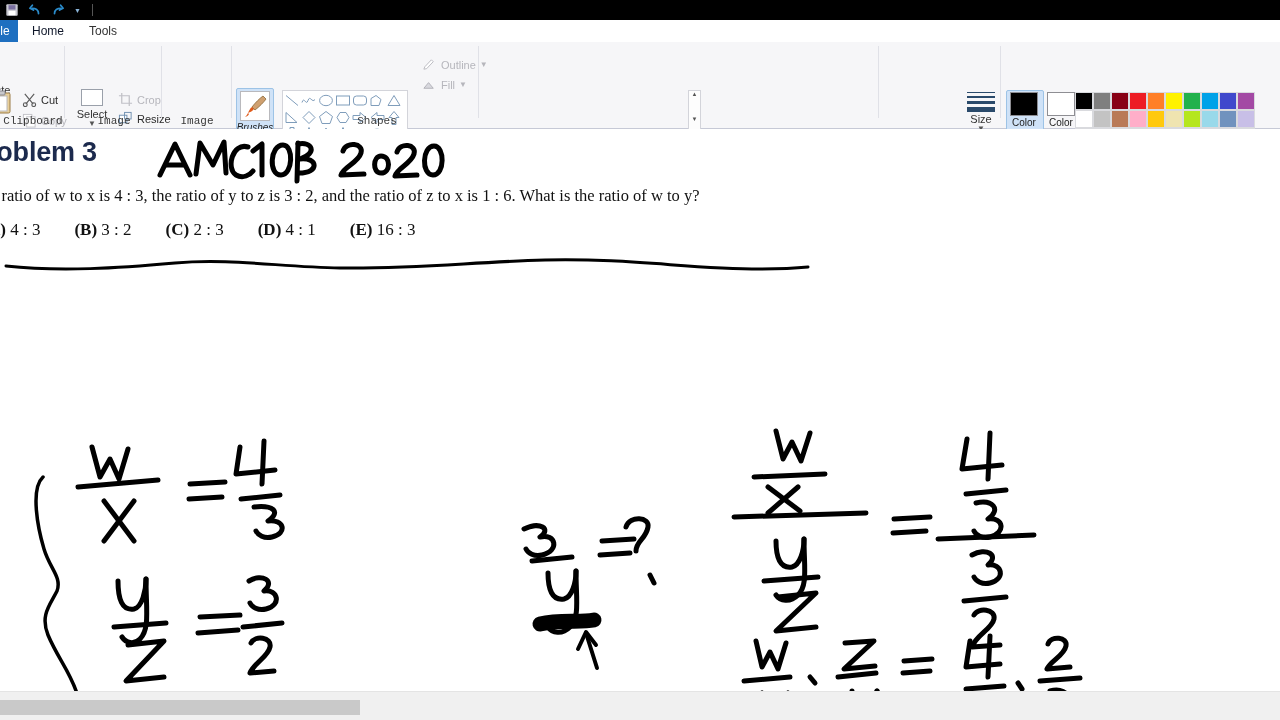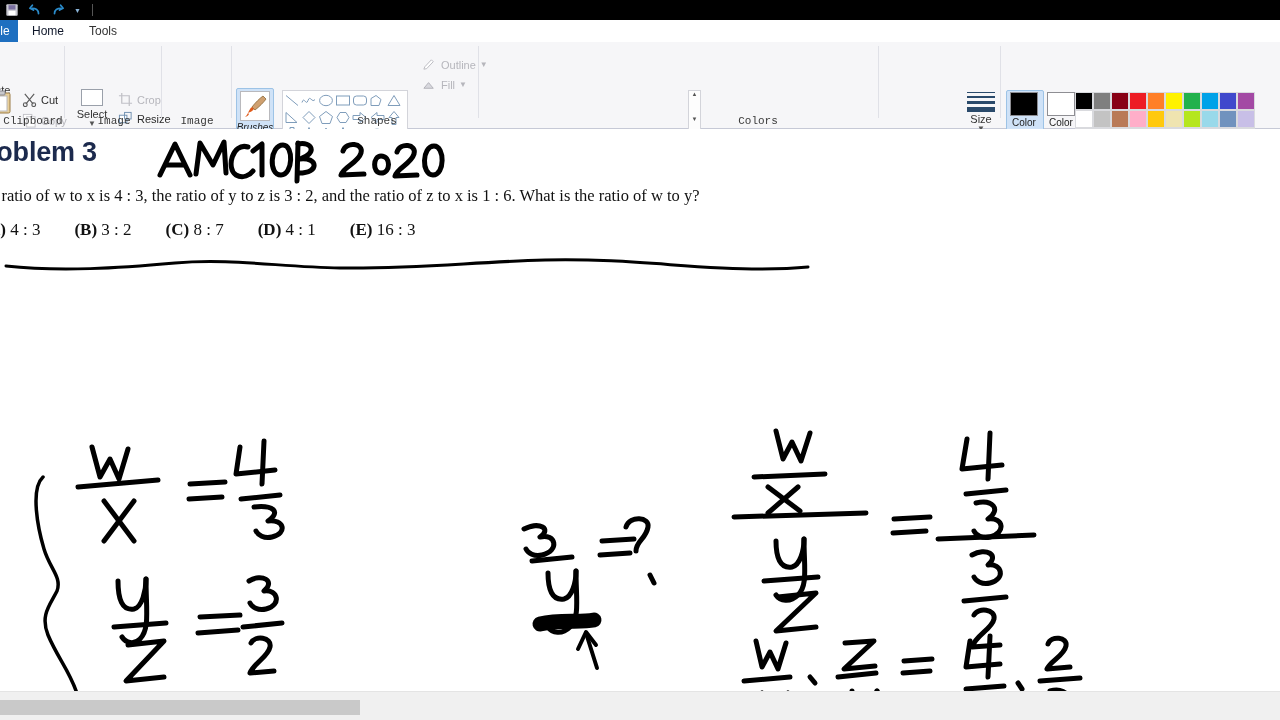--- a/index.html
+++ b/index.html
@@ -444,35 +444,34 @@
       </div>
 
       <div class="editcolors">
 
         <div style="text-align:center;font-size:11px;line-height:12px;color:#333;margin-top:2px;">
           <div>Edit</div>
           <div>colors</div>
         </div>
       </div>
 
-      <div class="grp-label" style="left:120px;width:320px;">Colors</div>
       <div class="grp-sep" style="left:400px;"></div>
     </div>
   </div>
 
   <div class="canvas">
 
     <div class="page-title">roblem 3</div>
 
     <div class="prob-text">
       <span>e ratio of w to x is 4 : 3, the ratio of y to z is 3 : 2, and the ratio of z to x is 1 : 6. What is the ratio of w to y?</span>
     </div>
 
     <div class="choices">
-      <span><b>A)</b> <span>4 : 3</span></span><span class="gap"></span><span><b>(B)</b> <span>3 : 2</span></span><span class="gap"></span><span><b>(C)</b> <span>8 : 7</span></span><span class="gap"></span><span><b>(D)</b> <span>4 : 1</span></span><span class="gap"></span><span><b>(E)</b> <span>16 : 3</span></span>
+      <span><b>A)</b> <span>4 : 3</span></span><span class="gap"></span><span><b>(B)</b> <span>3 : 2</span></span><span class="gap"></span><span><b>(C)</b> <span>2 : 3</span></span><span class="gap"></span><span><b>(D)</b> <span>4 : 1</span></span><span class="gap"></span><span><b>(E)</b> <span>16 : 3</span></span>
     </div>
 
     <svg class="ink" viewBox="0 0 1280 562">
 
       <g stroke-width="5">
 
         <path d="M160 46 L175 15 L190 46"></path>
         <path d="M166 36 L184 36"></path>
 
         <path d="M196 45 L200 14 L213 36 L224 13 L226 44"></path>

